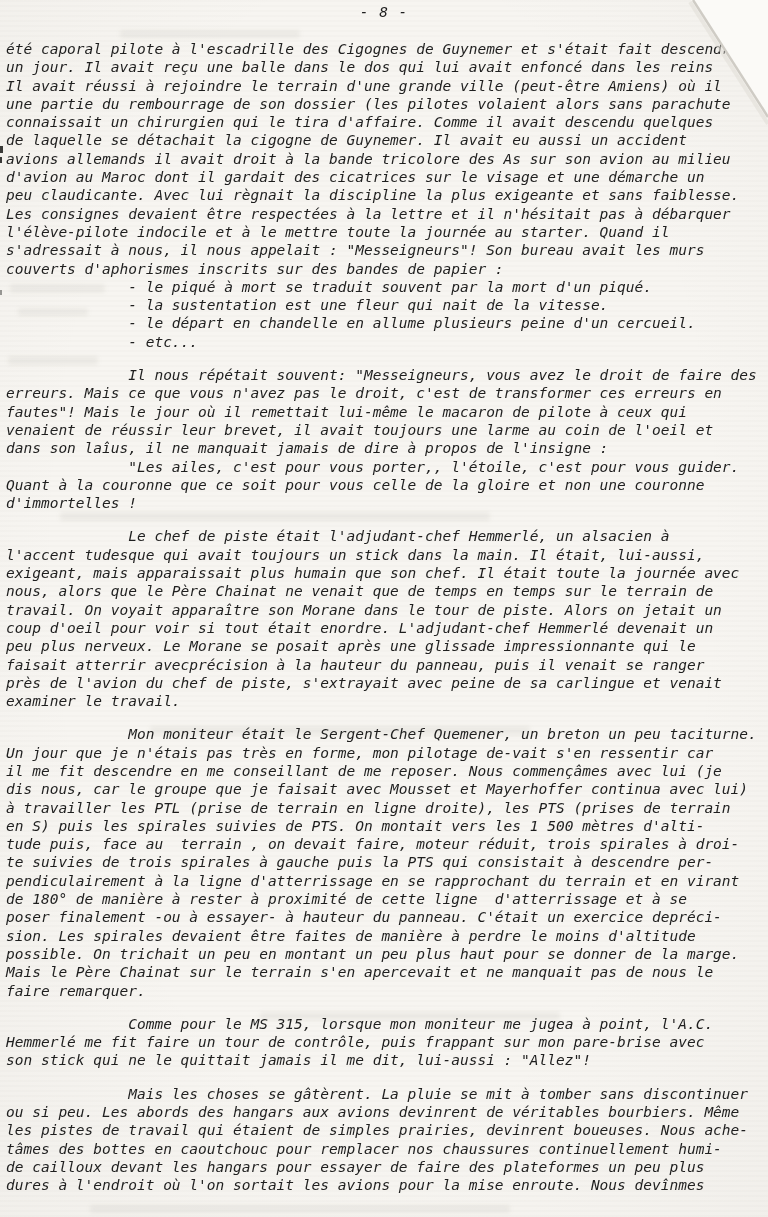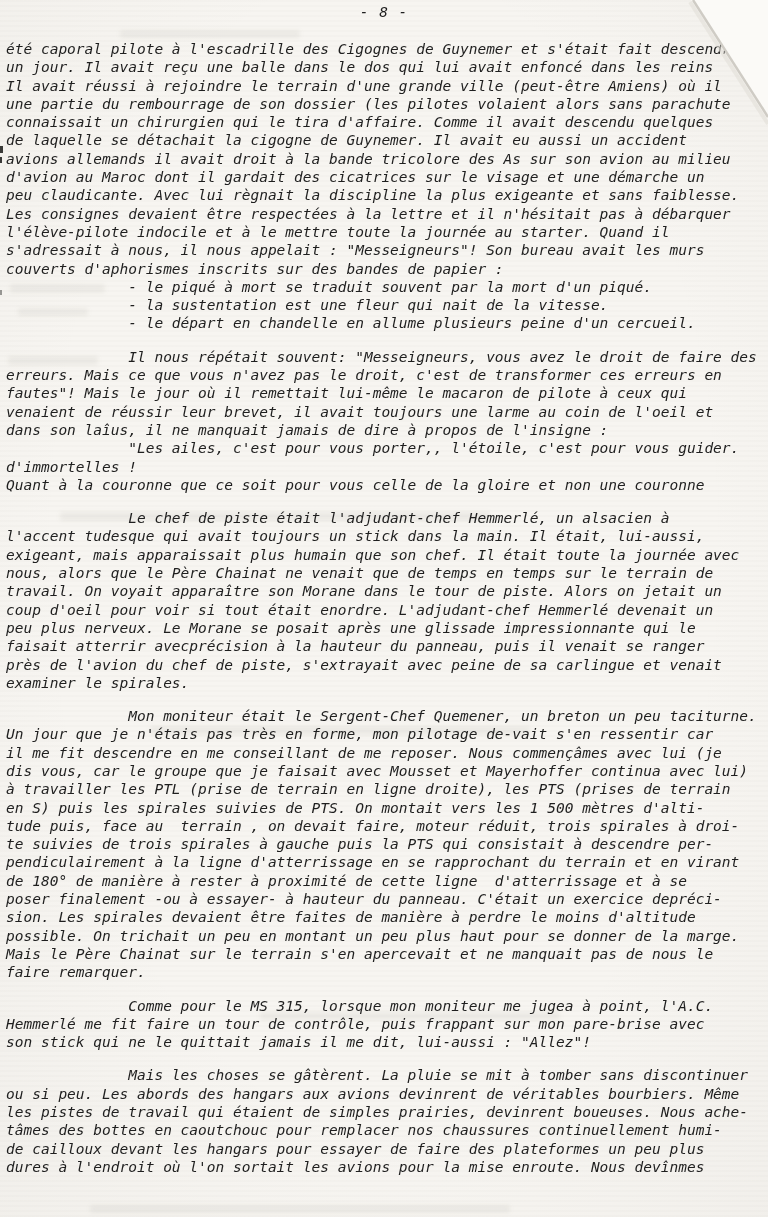--- a/index.html
+++ b/index.html
@@ -73,48 +73,49 @@
         <div class="line">avions allemands il avait droit à la bande tricolore des As sur son avion au milieu</div>
         <div class="line">d'avion au Maroc dont il gardait des cicatrices sur le visage et une démarche un</div>
         <div class="line">peu claudicante. Avec lui règnait la discipline la plus exigeante et sans faiblesse.</div>
         <div class="line">Les consignes devaient être respectées à la lettre et il n'hésitait pas à débarquer</div>
         <div class="line">l'élève-pilote indocile et à le mettre toute la journée au starter. Quand il</div>
         <div class="line">s'adressait à nous, il nous appelait : "Messeigneurs"! Son bureau avait les murs</div>
         <div class="line">couverts d'aphorismes inscrits sur des bandes de papier :</div>
         <div class="line">              - le piqué à mort se traduit souvent par la mort d'un piqué.</div>
         <div class="line">              - la sustentation est une fleur qui nait de la vitesse.</div>
         <div class="line">              - le départ en chandelle en allume plusieurs peine d'un cercueil.</div>
+        <div class="line">              - etc...</div>
       </div>
       <div class="para">
         <div class="line">              Il nous répétait souvent: "Messeigneurs, vous avez le droit de faire des</div>
         <div class="line">erreurs. Mais ce que vous n'avez pas le droit, c'est de transformer ces erreurs en</div>
         <div class="line">fautes"! Mais le jour où il remettait lui-même le macaron de pilote à ceux qui</div>
         <div class="line">venaient de réussir leur brevet, il avait toujours une larme au coin de l'oeil et</div>
         <div class="line">dans son laîus, il ne manquait jamais de dire à propos de l'insigne :</div>
         <div class="line">              "Les ailes, c'est pour vous porter,, l'étoile, c'est pour vous guider.</div>
+        <div class="line">Quant à la couronne que ce soit pour vous celle de la gloire et non une couronne</div>
         <div class="line">d'immortelles !</div>
-        <div class="line">Quant à la couronne que ce soit pour vous celle de la gloire et non une couronne</div>
       </div>
       <div class="para">
         <div class="line">              Le chef de piste était l'adjudant-chef Hemmerlé, un alsacien à</div>
         <div class="line">l'accent tudesque qui avait toujours un stick dans la main. Il était, lui-aussi,</div>
         <div class="line">exigeant, mais apparaissait plus humain que son chef. Il était toute la journée avec</div>
         <div class="line">nous, alors que le Père Chainat ne venait que de temps en temps sur le terrain de</div>
         <div class="line">travail. On voyait apparaître son Morane dans le tour de piste. Alors on jetait un</div>
         <div class="line">coup d'oeil pour voir si tout était enordre. L'adjudant-chef Hemmerlé devenait un</div>
         <div class="line">peu plus nerveux. Le Morane se posait après une glissade impressionnante qui le</div>
         <div class="line">faisait atterrir avecprécision à la hauteur du panneau, puis il venait se ranger</div>
         <div class="line">près de l'avion du chef de piste, s'extrayait avec peine de sa carlingue et venait</div>
-        <div class="line">examiner le spirales.</div>
+        <div class="line">examiner le travail.</div>
       </div>
       <div class="para">
         <div class="line">              Mon moniteur était le Sergent-Chef Quemener, un breton un peu taciturne.</div>
         <div class="line">Un jour que je n'étais pas très en forme, mon pilotage de-vait s'en ressentir car</div>
         <div class="line">il me fit descendre en me conseillant de me reposer. Nous commençâmes avec lui (je</div>
-        <div class="line">dis vous, car le groupe que je faisait avec Mousset et Mayerhoffer continua avec lui)</div>
+        <div class="line">dis nous, car le groupe que je faisait avec Mousset et Mayerhoffer continua avec lui)</div>
         <div class="line">à travailler les PTL (prise de terrain en ligne droite), les PTS (prises de terrain</div>
         <div class="line">en S) puis les spirales suivies de PTS. On montait vers les 1 500 mètres d'alti-</div>
         <div class="line">tude puis, face au  terrain , on devait faire, moteur réduit, trois spirales à droi-</div>
         <div class="line">te suivies de trois spirales à gauche puis la PTS qui consistait à descendre per-</div>
         <div class="line">pendiculairement à la ligne d'atterrissage en se rapprochant du terrain et en virant</div>
         <div class="line">de 180° de manière à rester à proximité de cette ligne  d'atterrissage et à se</div>
         <div class="line">poser finalement -ou à essayer- à hauteur du panneau. C'était un exercice depréci-</div>
         <div class="line">sion. Les spirales devaient être faites de manière à perdre le moins d'altitude</div>
         <div class="line">possible. On trichait un peu en montant un peu plus haut pour se donner de la marge.</div>
         <div class="line">Mais le Père Chainat sur le terrain s'en apercevait et ne manquait pas de nous le</div>

